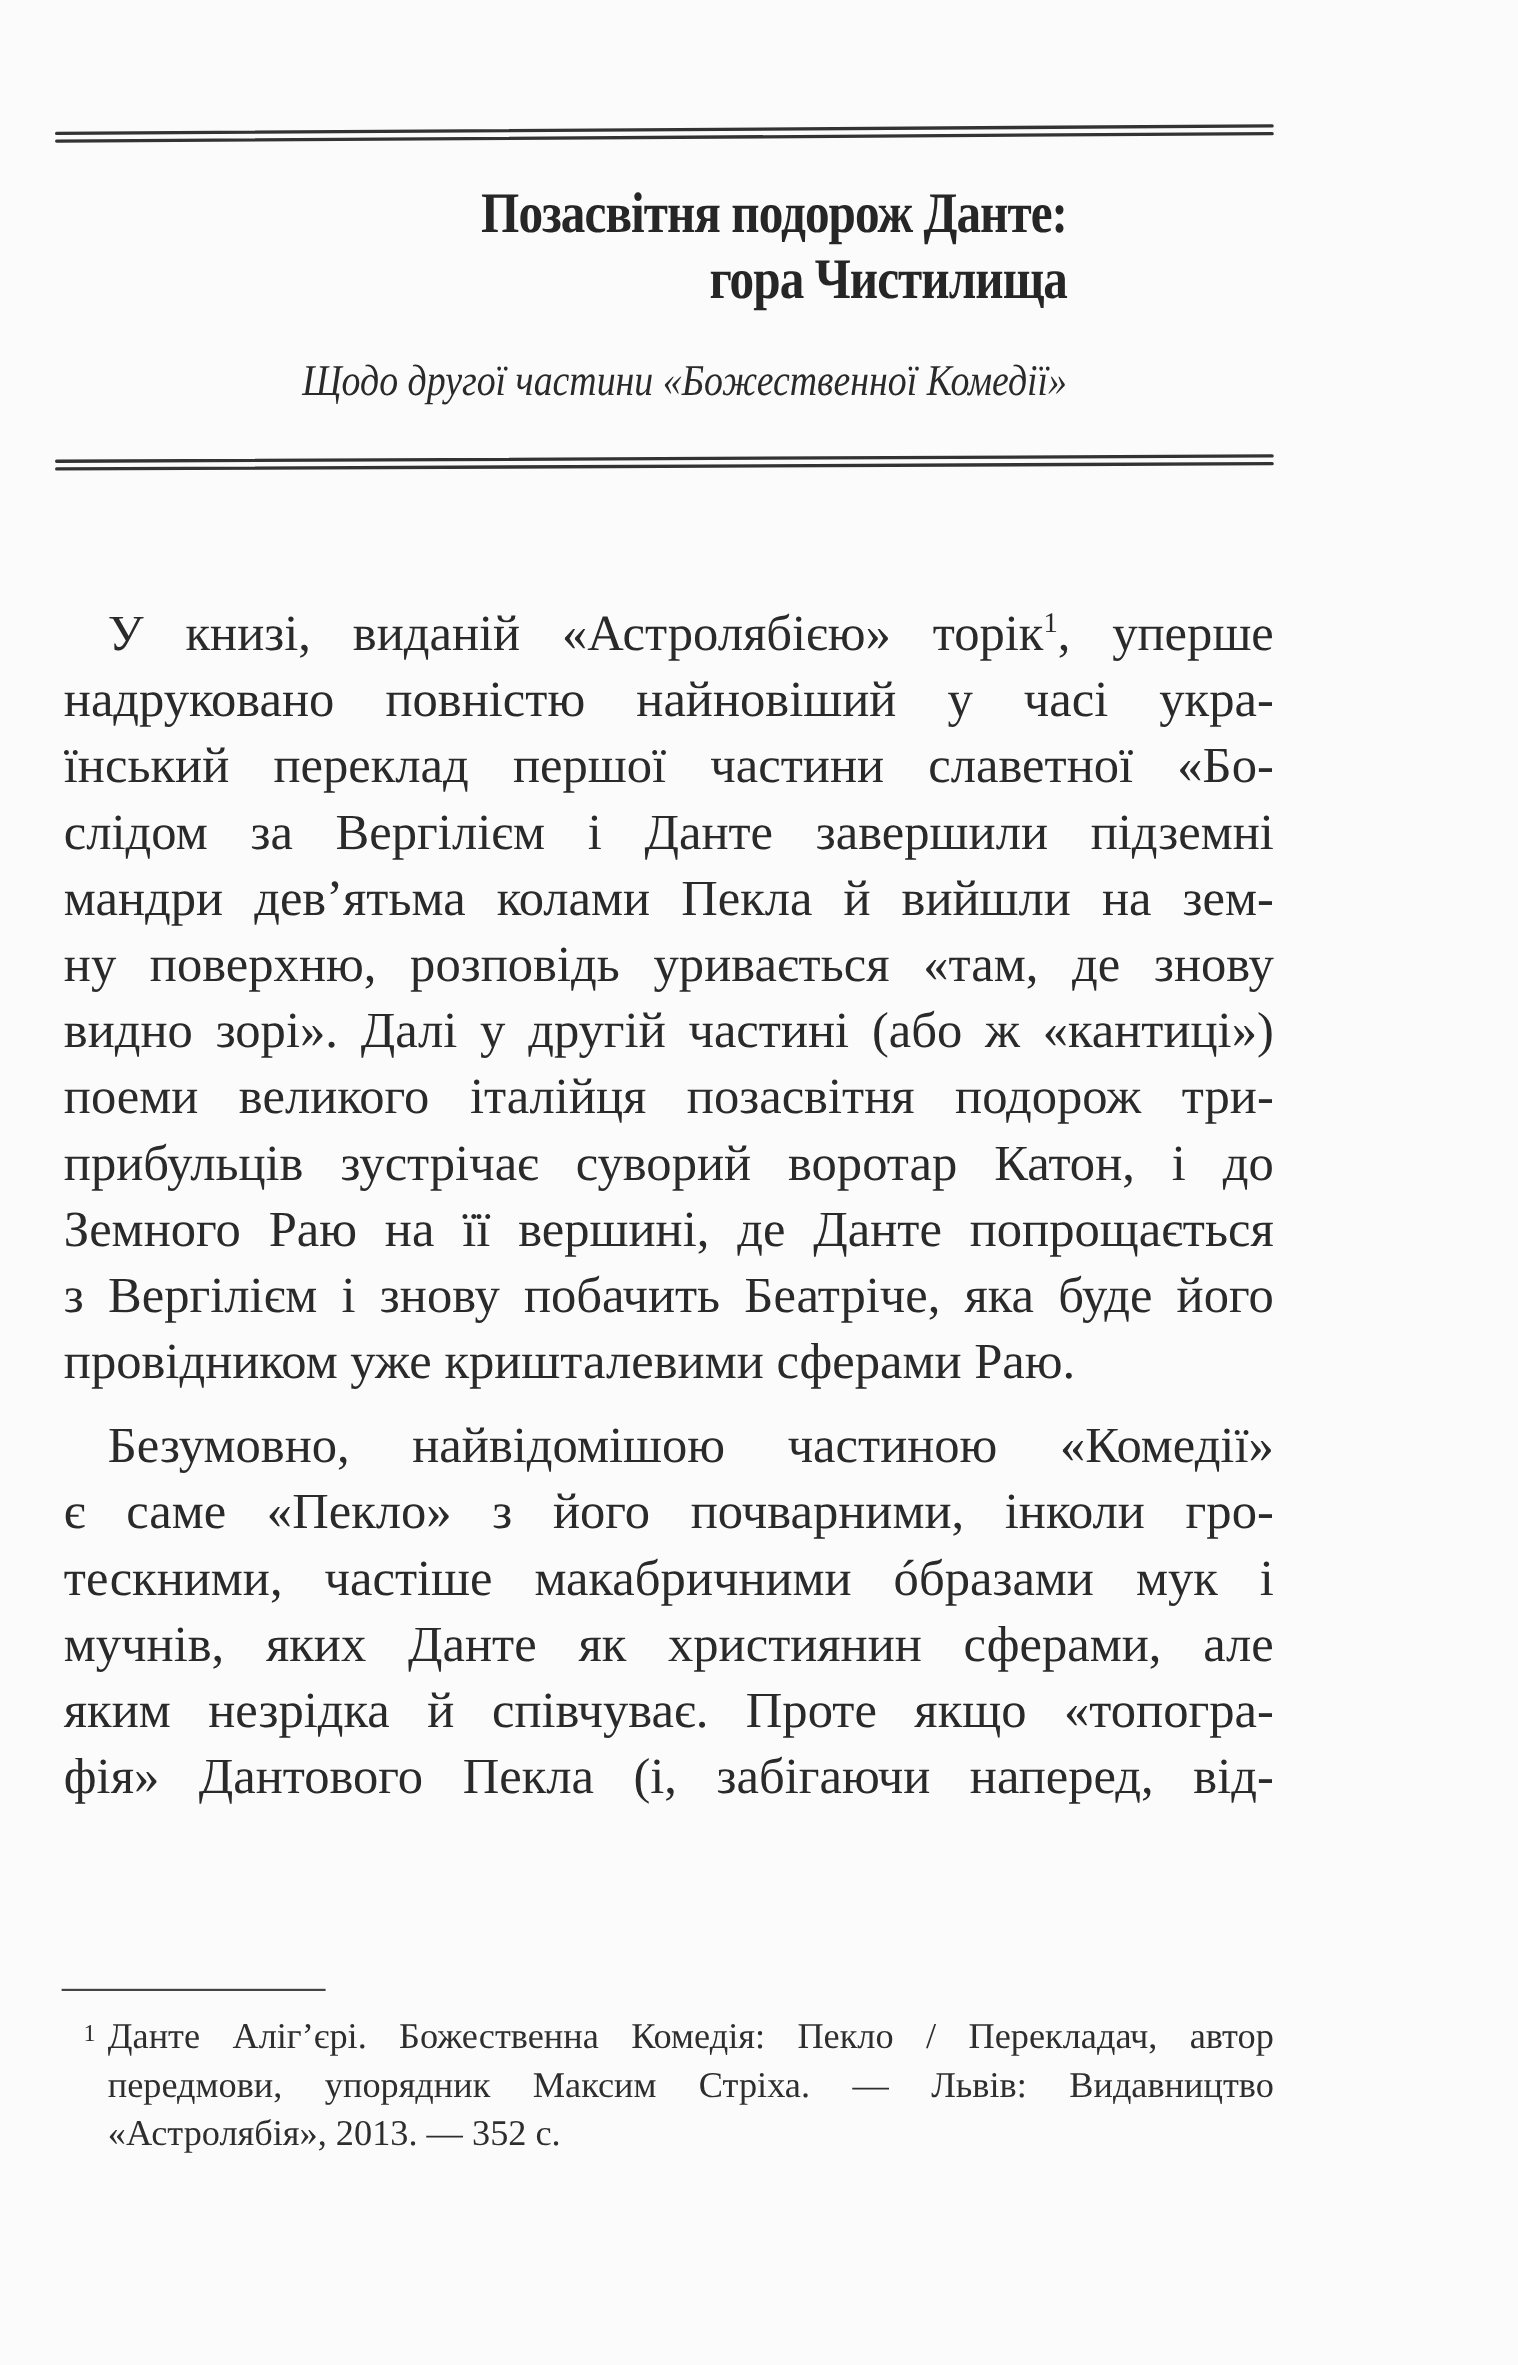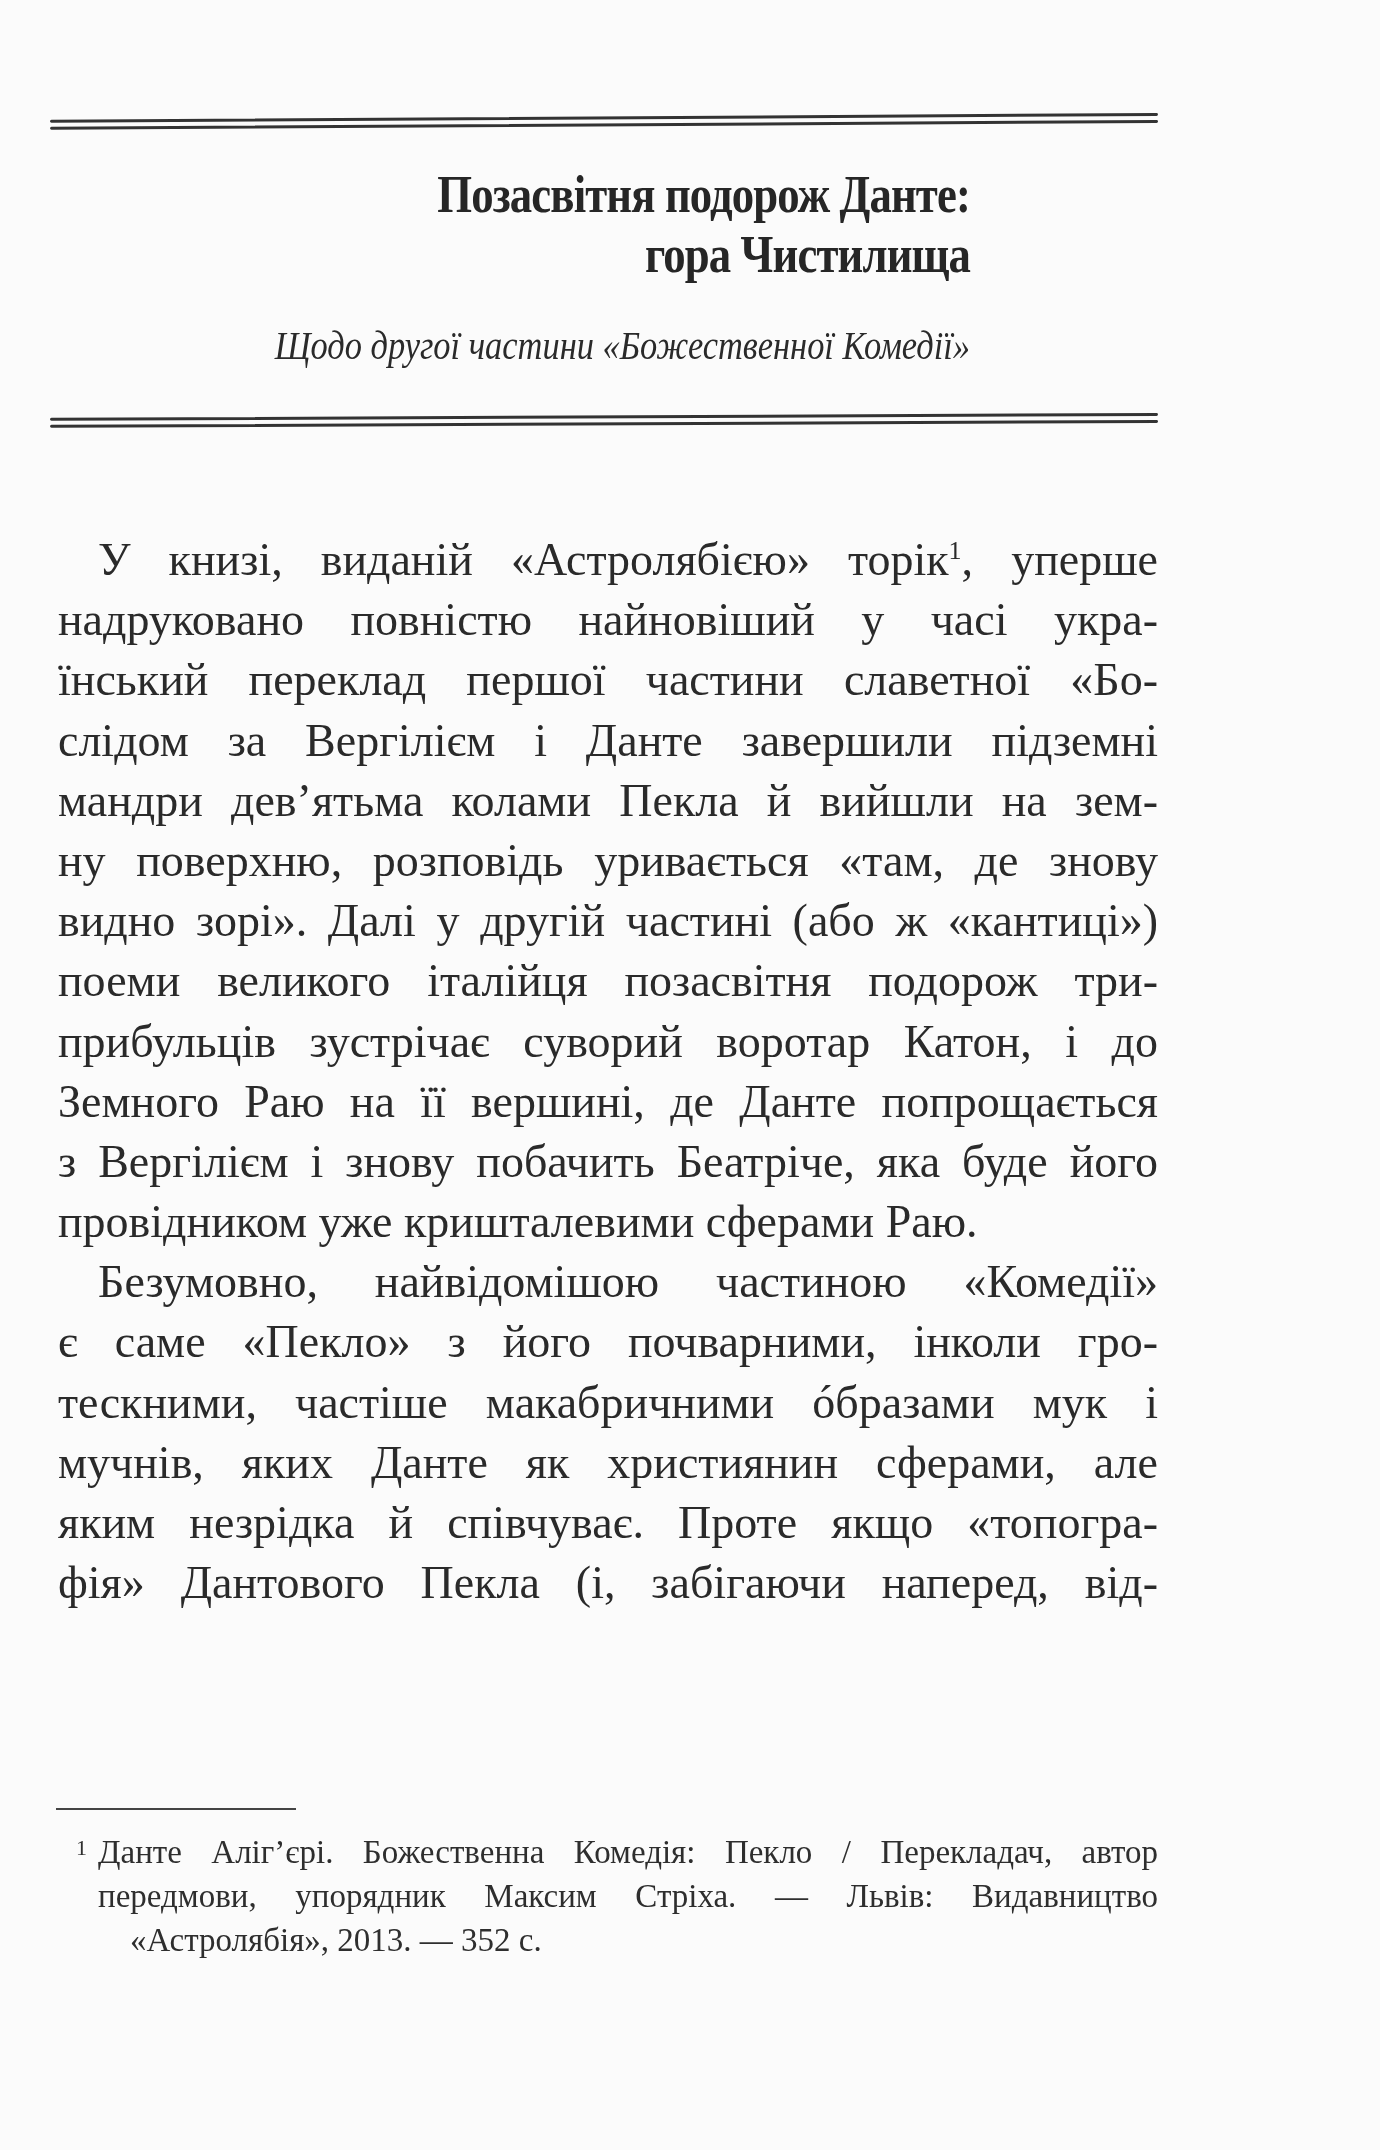--- a/index.html
+++ b/index.html
@@ -25,30 +25,30 @@
       position: absolute; right: 222px; top: 322px; width: 1000px;
       text-align: right; font-style: italic; font-size: 40px; line-height: 48px; color: #2a2a2a;
       transform: scaleX(0.86); transform-origin: right top;
     }
     .body-text {
       position: absolute; left: 58px; top: 530px; width: 1100px;
       font-size: 46px; line-height: 60.2px; color: #2a2a2a;
     }
     .line { display: block; height: 60.2px; white-space: nowrap; text-align: justify; text-align-last: justify; }
     .line.last { text-align-last: left; }
-    .line.indent { padding-left: 40px; }
+    .line.indent { padding-left: 40px; margin-top: 16px; }
     .line sup { font-size: 26px; line-height: 0; }
     .fn-rule { position: absolute; left: 56px; top: 1808px; width: 240px; height: 2px; background: #444; }
     .footnote {
       position: absolute; left: 98px; top: 1830px; width: 1060px;
       font-size: 33px; line-height: 44px; color: #2e2e2e;
     }
     .fn-mark { position: absolute; left: -22px; top: -4px; font-size: 22px; }
     .fn-line { display: block; white-space: nowrap; text-align: justify; text-align-last: justify; }
-    .fn-line.last { text-align-last: left; margin-left: 32px; }
+    .fn-line.last { text-align-last: left; }
   </style>
 </head>
 <body>
 
 <div class="page">
 
   <div class="rule rule-top">
     <div class="l1"></div>
     <div class="l2"></div>
   </div>

